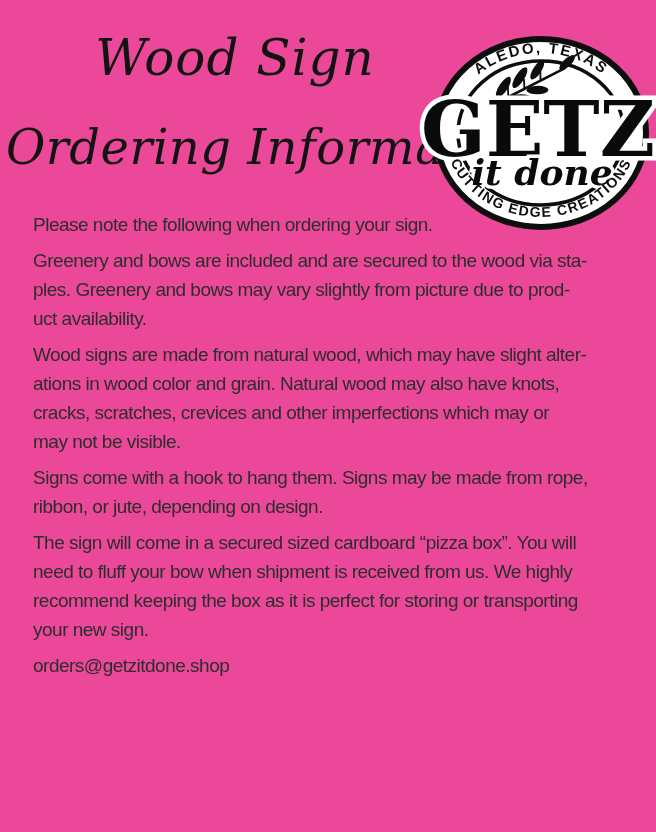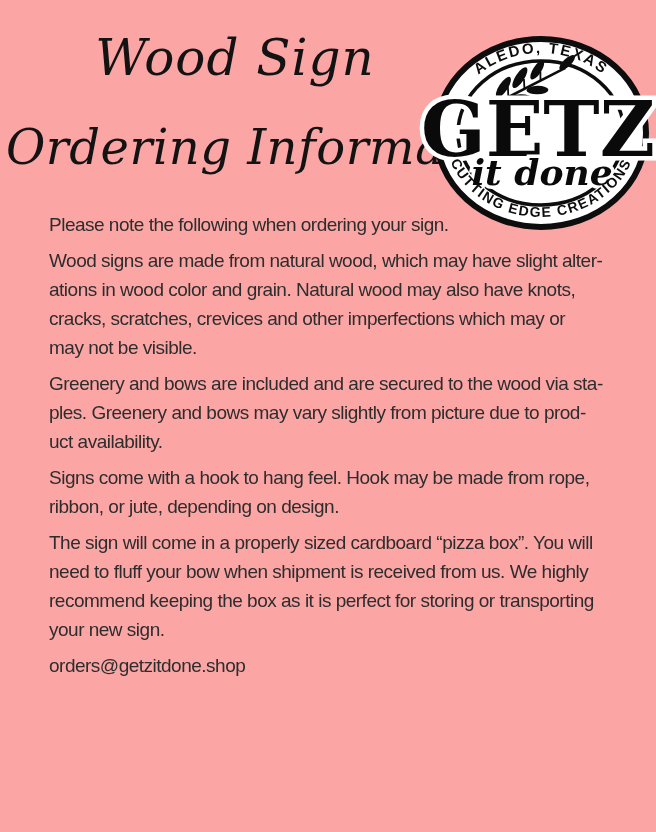--- a/index.html
+++ b/index.html
@@ -7,21 +7,21 @@
     width: 656px;
     height: 832px;
     background: #ffffff;
     position: relative;
     overflow: hidden;
     font-family: "Liberation Sans", sans-serif;
   }
   .page {
     position: absolute;
     inset: 0;
-    background: #fca5a5;
+    background: #ec4899;
   }
   
   .title {
     position: absolute;
     left: 6px;
     top: 22px;
     width: 458px;
     text-align: center;
     font-family: "DejaVu Serif", serif;
     font-style: italic;
@@ -49,21 +49,21 @@
   }
   
   .content {
     position: absolute;
     left: 33px;
     top: 210px;
     width: 610px;
     color: #2d2d2d;
   }
   .content p {
-    margin: 0 0 7px 16px;
+    margin: 0 0 7px 0;
     font-size: 19px;
     line-height: 29px;
     letter-spacing: -0.5px;
     white-space: pre;
   }
   .content p.email {
     margin-bottom: 0;
   }
 </style>
 </head>
@@ -106,29 +106,29 @@
 
     <text x="134" y="172" text-anchor="middle" font-family="DejaVu Serif, serif" font-style="italic" font-weight="700" font-size="36" paint-order="stroke" stroke="#ffffff" stroke-width="7" fill="#0a0a0a">it done</text>
 
     <text font-family="Liberation Sans, sans-serif" font-weight="bold" font-size="14" letter-spacing="1.5" fill="#0d0d0d">
       <textPath href="#arcBottom" startOffset="50%" text-anchor="middle">CUTTING EDGE CREATIONS</textPath>
     </text>
   </svg>
 
   <main class="content">
     <p>Please note the following when ordering your sign.</p>
+    <p>Greenery and bows are included and are secured to the wood via sta-
+ples. Greenery and bows may vary slightly from picture due to prod-
+uct availability.</p>
     <p>Wood signs are made from natural wood, which may have slight alter-
 ations in wood color and grain. Natural wood may also have knots,
 cracks, scratches, crevices and other imperfections which may or
 may not be visible.</p>
-    <p>Greenery and bows are included and are secured to the wood via sta-
-ples. Greenery and bows may vary slightly from picture due to prod-
-uct availability.</p>
-    <p>Signs come with a hook to hang feel. Hook may be made from rope,
+    <p>Signs come with a hook to hang them. Signs may be made from rope,
 ribbon, or jute, depending on design.</p>
-    <p>The sign will come in a properly sized cardboard “pizza box”. You will
+    <p>The sign will come in a secured sized cardboard “pizza box”. You will
 need to fluff your bow when shipment is received from us. We highly
 recommend keeping the box as it is perfect for storing or transporting
 your new sign.</p>
     <p class="email">orders@getzitdone.shop</p>
   </main>
 
 </div>
 
 </body></html>

